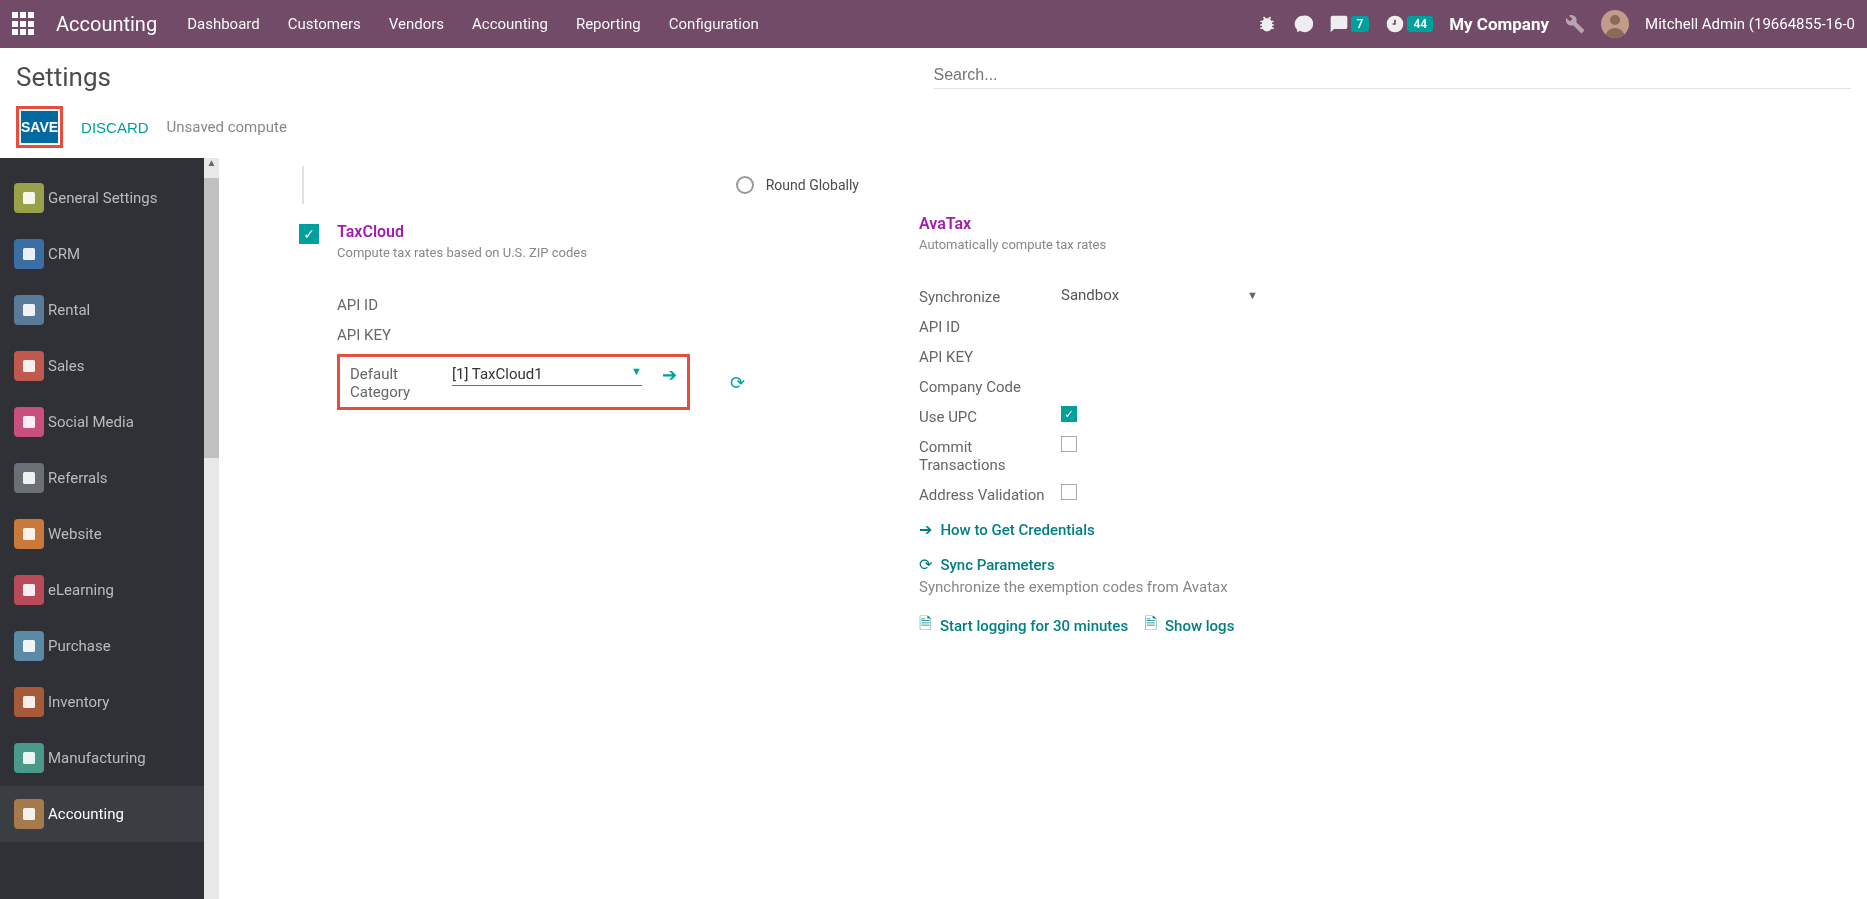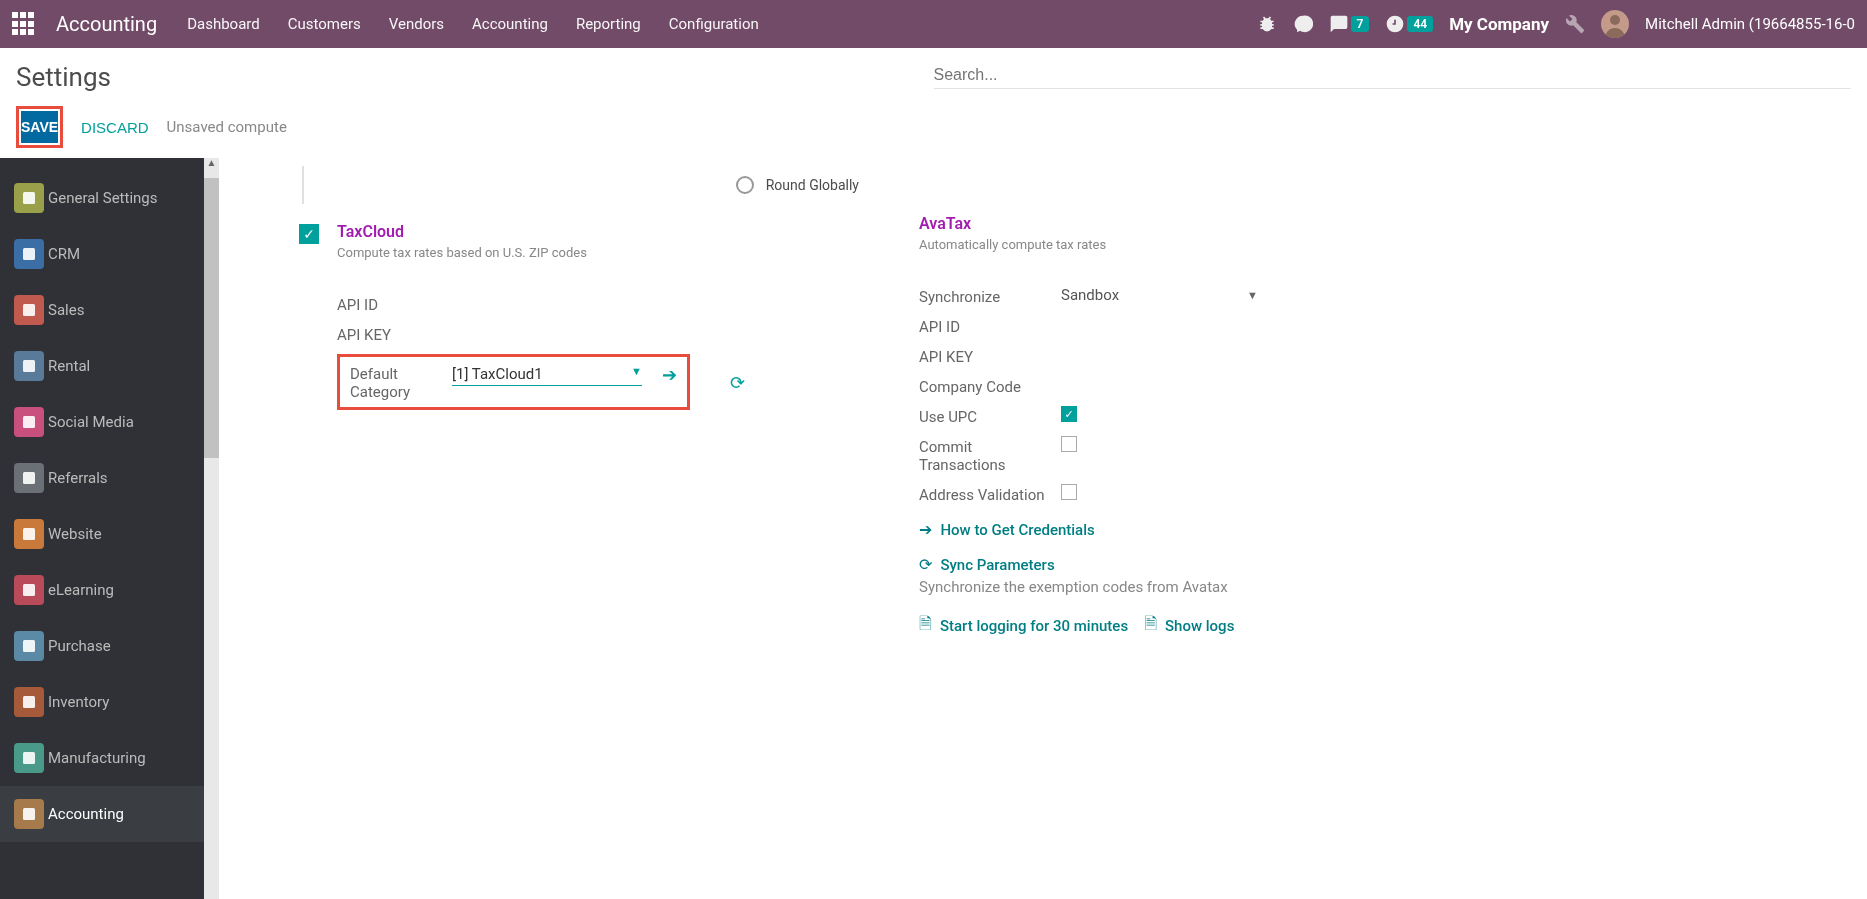--- a/index.html
+++ b/index.html
@@ -146,34 +146,34 @@
         </div>
         <div class="sidebar-item">
           <div class="sidebar-icon" style="background: rgb(58, 110, 165);">
             <svg class="mini" viewBox="0 0 24 24">
               <rect x="4" y="4" width="16" height="16" rx="2" fill="rgba(255,255,255,0.9)"></rect>
             </svg>
           </div>
           <span>CRM</span>
         </div>
         <div class="sidebar-item">
+          <div class="sidebar-icon" style="background: rgb(90, 122, 154);">
+            <svg class="mini" viewBox="0 0 24 24">
+              <rect x="4" y="4" width="16" height="16" rx="2" fill="rgba(255,255,255,0.9)"></rect>
+            </svg>
+          </div>
+          <span>Rental</span>
+        </div>
+        <div class="sidebar-item">
           <div class="sidebar-icon" style="background: rgb(193, 90, 78);">
             <svg class="mini" viewBox="0 0 24 24">
               <rect x="4" y="4" width="16" height="16" rx="2" fill="rgba(255,255,255,0.9)"></rect>
             </svg>
           </div>
           <span>Sales</span>
-        </div>
-        <div class="sidebar-item">
-          <div class="sidebar-icon" style="background: rgb(90, 122, 154);">
-            <svg class="mini" viewBox="0 0 24 24">
-              <rect x="4" y="4" width="16" height="16" rx="2" fill="rgba(255,255,255,0.9)"></rect>
-            </svg>
-          </div>
-          <span>Rental</span>
         </div>
         <div class="sidebar-item">
           <div class="sidebar-icon" style="background: rgb(201, 79, 124);">
             <svg class="mini" viewBox="0 0 24 24">
               <rect x="4" y="4" width="16" height="16" rx="2" fill="rgba(255,255,255,0.9)"></rect>
             </svg>
           </div>
           <span>Social Media</span>
         </div>
         <div class="sidebar-item">

